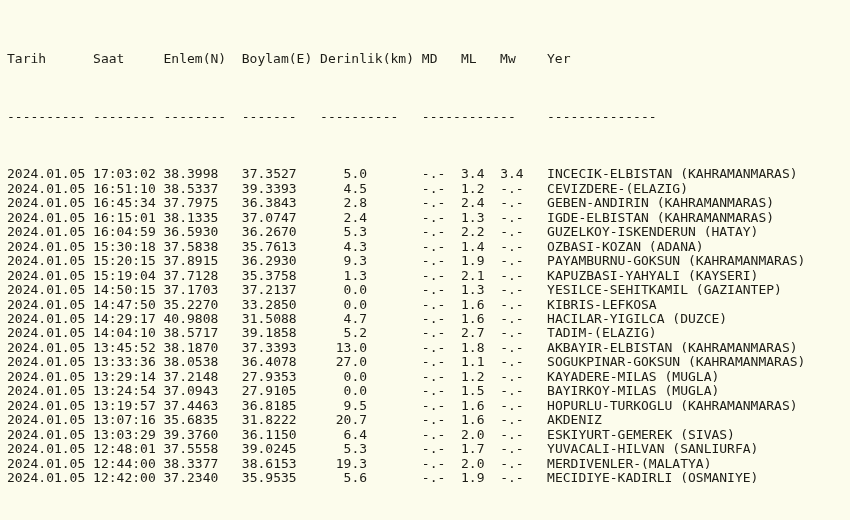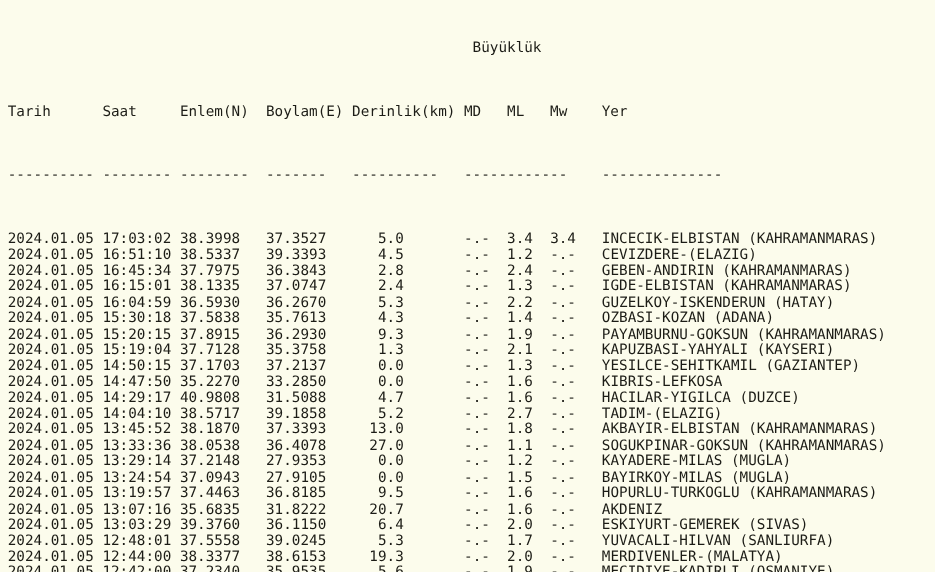--- a/index.html
+++ b/index.html
@@ -34,23 +34,20 @@
     top: 0;
     white-space: pre;
   }
 </style>
 </head>
 <body>
 
 <div class="screen">
   <div class="listing">
 
-    <div class="line">
-      <span class="abs" style="left:54ch">Büyüklük</span>
-    </div>
 
     <div class="line" id="header-row"><span class="abs" style="left: 0ch;">Tarih</span><span class="abs" style="left: 11ch;">Saat</span><span class="abs" style="left: 20ch;">Enlem(N)</span><span class="abs" style="left: 30ch;">Boylam(E)</span><span class="abs" style="left: 40ch;">Derinlik(km)</span><span class="abs" style="left: 53ch;">MD</span><span class="abs" style="left: 58ch;">ML</span><span class="abs" style="left: 63ch;">Mw</span><span class="abs" style="left: 69ch;">Yer</span></div>
 
     <div class="line" id="ruler-row"><span class="abs" style="left: 0ch;">----------</span><span class="abs" style="left: 11ch;">--------</span><span class="abs" style="left: 20ch;">--------</span><span class="abs" style="left: 30ch;">-------</span><span class="abs" style="left: 40ch;">----------</span><span class="abs" style="left: 53ch;">------------</span><span class="abs" style="left: 69ch;">--------------</span></div>
 
     <div id="table-body"><div class="line"><span>2024.01.05 </span><span>17:03:02 </span><span>38.3998   </span><span>37.3527   </span><span>   5.0       </span><span>-.-  </span><span>3.4  </span><span>3.4   </span><span>INCECIK-ELBISTAN (KAHRAMANMARAS)</span></div><div class="line"><span>2024.01.05 </span><span>16:51:10 </span><span>38.5337   </span><span>39.3393   </span><span>   4.5       </span><span>-.-  </span><span>1.2  </span><span>-.-   </span><span>CEVIZDERE-(ELAZIG)</span></div><div class="line"><span>2024.01.05 </span><span>16:45:34 </span><span>37.7975   </span><span>36.3843   </span><span>   2.8       </span><span>-.-  </span><span>2.4  </span><span>-.-   </span><span>GEBEN-ANDIRIN (KAHRAMANMARAS)</span></div><div class="line"><span>2024.01.05 </span><span>16:15:01 </span><span>38.1335   </span><span>37.0747   </span><span>   2.4       </span><span>-.-  </span><span>1.3  </span><span>-.-   </span><span>IGDE-ELBISTAN (KAHRAMANMARAS)</span></div><div class="line"><span>2024.01.05 </span><span>16:04:59 </span><span>36.5930   </span><span>36.2670   </span><span>   5.3       </span><span>-.-  </span><span>2.2  </span><span>-.-   </span><span>GUZELKOY-ISKENDERUN (HATAY)</span></div><div class="line"><span>2024.01.05 </span><span>15:30:18 </span><span>37.5838   </span><span>35.7613   </span><span>   4.3       </span><span>-.-  </span><span>1.4  </span><span>-.-   </span><span>OZBASI-KOZAN (ADANA)</span></div><div class="line"><span>2024.01.05 </span><span>15:20:15 </span><span>37.8915   </span><span>36.2930   </span><span>   9.3       </span><span>-.-  </span><span>1.9  </span><span>-.-   </span><span>PAYAMBURNU-GOKSUN (KAHRAMANMARAS)</span></div><div class="line"><span>2024.01.05 </span><span>15:19:04 </span><span>37.7128   </span><span>35.3758   </span><span>   1.3       </span><span>-.-  </span><span>2.1  </span><span>-.-   </span><span>KAPUZBASI-YAHYALI (KAYSERI)</span></div><div class="line"><span>2024.01.05 </span><span>14:50:15 </span><span>37.1703   </span><span>37.2137   </span><span>   0.0       </span><span>-.-  </span><span>1.3  </span><span>-.-   </span><span>YESILCE-SEHITKAMIL (GAZIANTEP)</span></div><div class="line"><span>2024.01.05 </span><span>14:47:50 </span><span>35.2270   </span><span>33.2850   </span><span>   0.0       </span><span>-.-  </span><span>1.6  </span><span>-.-   </span><span>KIBRIS-LEFKOSA</span></div><div class="line"><span>2024.01.05 </span><span>14:29:17 </span><span>40.9808   </span><span>31.5088   </span><span>   4.7       </span><span>-.-  </span><span>1.6  </span><span>-.-   </span><span>HACILAR-YIGILCA (DUZCE)</span></div><div class="line"><span>2024.01.05 </span><span>14:04:10 </span><span>38.5717   </span><span>39.1858   </span><span>   5.2       </span><span>-.-  </span><span>2.7  </span><span>-.-   </span><span>TADIM-(ELAZIG)</span></div><div class="line"><span>2024.01.05 </span><span>13:45:52 </span><span>38.1870   </span><span>37.3393   </span><span>  13.0       </span><span>-.-  </span><span>1.8  </span><span>-.-   </span><span>AKBAYIR-ELBISTAN (KAHRAMANMARAS)</span></div><div class="line"><span>2024.01.05 </span><span>13:33:36 </span><span>38.0538   </span><span>36.4078   </span><span>  27.0       </span><span>-.-  </span><span>1.1  </span><span>-.-   </span><span>SOGUKPINAR-GOKSUN (KAHRAMANMARAS)</span></div><div class="line"><span>2024.01.05 </span><span>13:29:14 </span><span>37.2148   </span><span>27.9353   </span><span>   0.0       </span><span>-.-  </span><span>1.2  </span><span>-.-   </span><span>KAYADERE-MILAS (MUGLA)</span></div><div class="line"><span>2024.01.05 </span><span>13:24:54 </span><span>37.0943   </span><span>27.9105   </span><span>   0.0       </span><span>-.-  </span><span>1.5  </span><span>-.-   </span><span>BAYIRKOY-MILAS (MUGLA)</span></div><div class="line"><span>2024.01.05 </span><span>13:19:57 </span><span>37.4463   </span><span>36.8185   </span><span>   9.5       </span><span>-.-  </span><span>1.6  </span><span>-.-   </span><span>HOPURLU-TURKOGLU (KAHRAMANMARAS)</span></div><div class="line"><span>2024.01.05 </span><span>13:07:16 </span><span>35.6835   </span><span>31.8222   </span><span>  20.7       </span><span>-.-  </span><span>1.6  </span><span>-.-   </span><span>AKDENIZ</span></div><div class="line"><span>2024.01.05 </span><span>13:03:29 </span><span>39.3760   </span><span>36.1150   </span><span>   6.4       </span><span>-.-  </span><span>2.0  </span><span>-.-   </span><span>ESKIYURT-GEMEREK (SIVAS)</span></div><div class="line"><span>2024.01.05 </span><span>12:48:01 </span><span>37.5558   </span><span>39.0245   </span><span>   5.3       </span><span>-.-  </span><span>1.7  </span><span>-.-   </span><span>YUVACALI-HILVAN (SANLIURFA)</span></div><div class="line"><span>2024.01.05 </span><span>12:44:00 </span><span>38.3377   </span><span>38.6153   </span><span>  19.3       </span><span>-.-  </span><span>2.0  </span><span>-.-   </span><span>MERDIVENLER-(MALATYA)</span></div><div class="line"><span>2024.01.05 </span><span>12:42:00 </span><span>37.2340   </span><span>35.9535   </span><span>   5.6       </span><span>-.-  </span><span>1.9  </span><span>-.-   </span><span>MECIDIYE-KADIRLI (OSMANIYE)</span></div></div>
 
   </div>
 </div>
 

